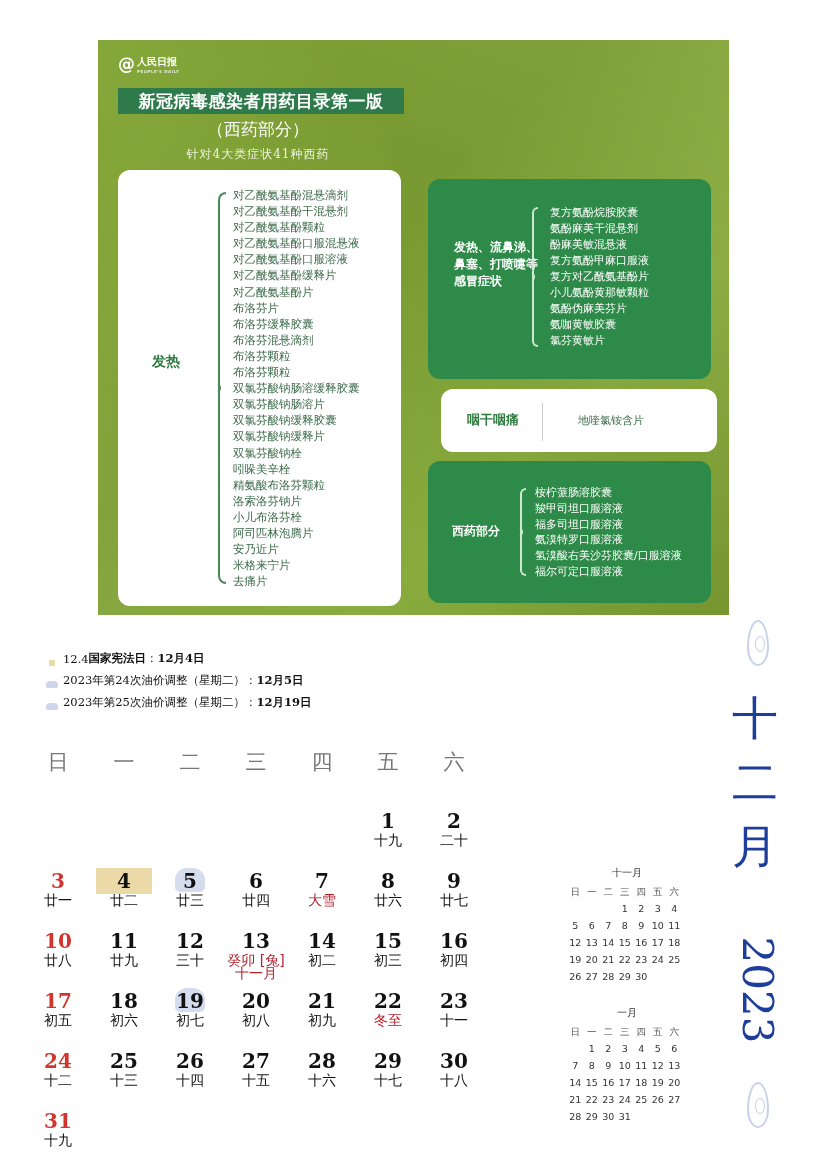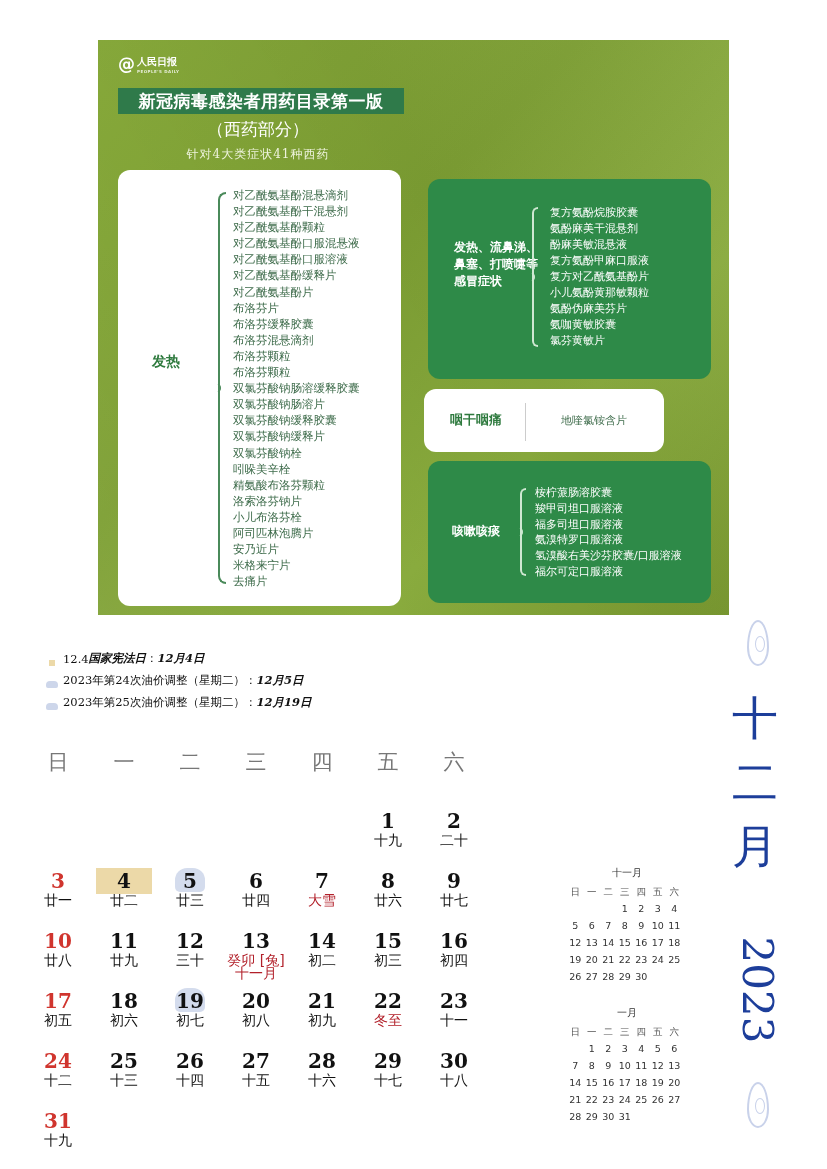--- a/index.html
+++ b/index.html
@@ -28,38 +28,38 @@
     border-right: 2px solid #4a8a5a; border-radius: 0 4px 4px 0; background: transparent; }
   .fever-brace { left: 100px; top: 22px; width: 8px; height: 392px; }
   .fever-list { position: absolute; left: 115px; top: 17px; list-style: none; color: #3d6b4a; font-size: 11.5px; line-height: 16.1px; }
 
   .cold-card { left: 330px; top: 139px; width: 283px; height: 200px; }
   .cold-label { position: absolute; left: 10px; top: 60px; color: #fff; font-size: 12px; font-weight: bold; line-height: 17px; width: 92px; margin-left: 16px; }
   .cold-brace { left: 104px; top: 28px; width: 6px; height: 140px; border-color: #cfe8d2; }
   .cold-brace::after { border-color: #cfe8d2; }
   .cold-list { position: absolute; left: 122px; top: 26px; list-style: none; color: #fff; font-size: 11px; line-height: 16px; }
 
-  .throat-card { left: 326px; top: 349px; width: 240px; height: 63px; }
+  .throat-card { left: 343px; top: 349px; width: 276px; height: 63px; }
   .throat-label { position: absolute; left: 26px; top: 22px; color: #2e7a3e; font-size: 13px; font-weight: bold; }
   .throat-div { position: absolute; left: 101px; top: 14px; width: 1px; height: 38px; background: #ccc; }
   .throat-item { position: absolute; left: 120px; top: 24px; color: #3d6b4a; font-size: 11px; margin-left: 17px; }
 
   .cough-card { left: 330px; top: 421px; width: 283px; height: 142px; }
   .cough-label { position: absolute; left: 24px; top: 62px; color: #fff; font-size: 12px; font-weight: bold; }
   .cough-brace { left: 92px; top: 27px; width: 6px; height: 88px; border-color: #cfe8d2; }
   .cough-brace::after { border-color: #cfe8d2; }
   .cough-list { position: absolute; left: 107px; top: 24px; list-style: none; color: #fff; font-size: 11px; line-height: 15.8px; }
 
   
   .events { position: absolute; left: 45px; top: 644px; font-family: "DejaVu Serif", serif; font-size: 11.5px; color: #111; }
   .event { display: flex; align-items: flex-end; height: 22px; }
   .event .ic { width: 14px; margin-right: 4px; display: inline-flex; justify-content: center; }
   .sq { width: 6px; height: 6px; background: #ecd9a8; }
   .car { width: 12px; height: 7px; background: #cdd6ea; border-radius: 4px 4px 2px 2px; }
-  .event b { font-weight: bold; font-style: italic; }
+  .event b { font-weight: bold; }
 
   
   .weekdays { position: absolute; left: 25px; top: 748px; width: 460px; display: grid; grid-template-columns: repeat(7, 66px); }
   .weekdays span { text-align: center; font-size: 21px; color: #777; }
   .grid { position: absolute; left: 25px; top: 808px; width: 460px; display: grid; grid-template-columns: repeat(7, 66px); grid-auto-rows: 60px; }
   .day { text-align: center; position: relative; }
   .day .num { font-family: "DejaVu Serif", serif; font-weight: bold; font-size: 20px; color: #111; line-height: 26px; position: relative; z-index: 1; display: inline-block; padding: 0 4px; }
   .day .lunar { font-size: 14px; color: #111; line-height: 13px; }
   .day.sun .num { color: #d0352e; }
   .day .lunar.red { color: #b2202a; }
@@ -140,21 +140,21 @@
       </ul>
   </div>
 
   <div class="card-white throat-card">
     <div class="throat-label">咽干咽痛</div>
     <div class="throat-div"></div>
     <div class="throat-item">地喹氯铵含片</div>
   </div>
 
   <div class="card-green cough-card">
-    <div class="cough-label">咳嗽咳痰</div>
+    <div class="cough-label">西药部分</div>
     <div class="brace cough-brace"></div>
     <ul class="cough-list" id="list3">
         <li>桉柠蒎肠溶胶囊</li>
         <li>羧甲司坦口服溶液</li>
         <li>福多司坦口服溶液</li>
         <li>氨溴特罗口服溶液</li>
         <li>氢溴酸右美沙芬胶囊/口服溶液</li>
         <li>福尔可定口服溶液</li>
       </ul>
   </div>

